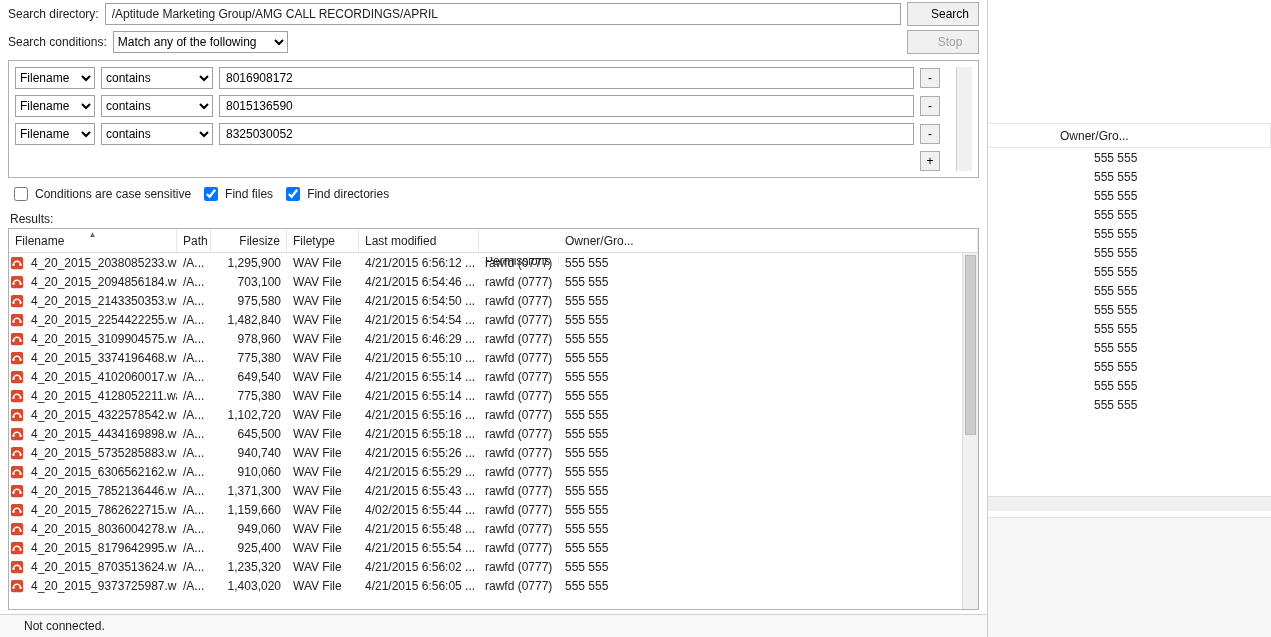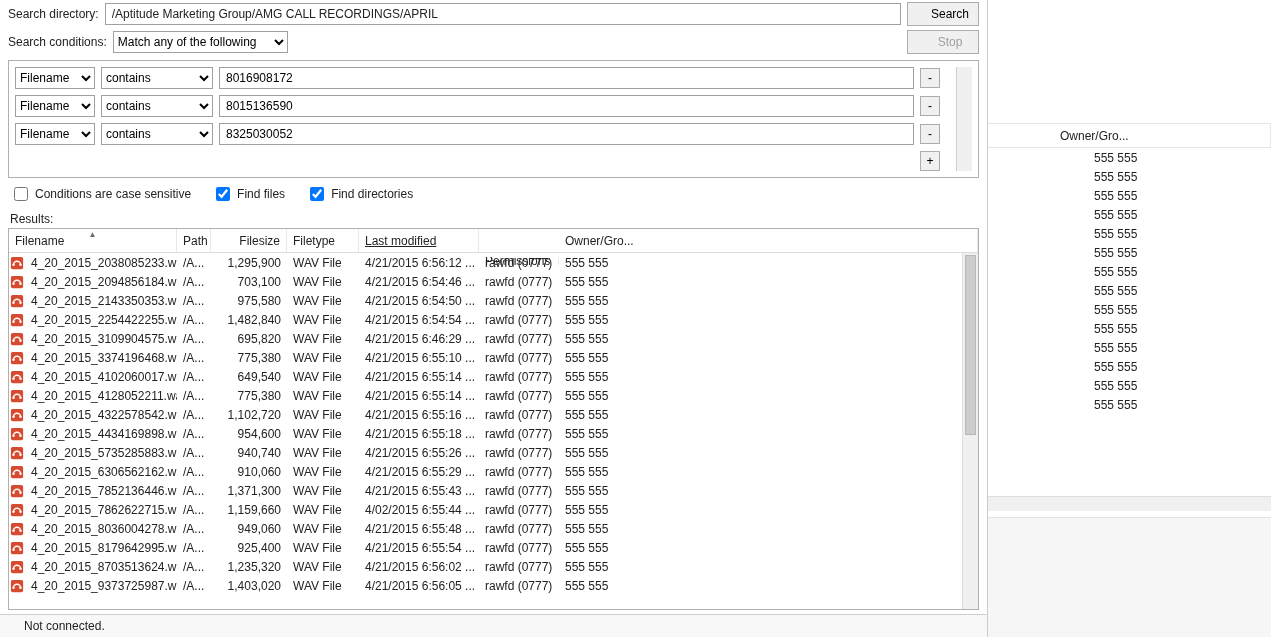--- a/index.html
+++ b/index.html
@@ -42,21 +42,21 @@
     padding:6px 6px 6px 6px;
     display:flex;
     position:relative;
   }
   .conditions-inner { flex:1; display:flex; flex-direction:column; gap:6px; padding-right:16px; }
   .cond-row { display:flex; align-items:center; gap:6px; }
   .cond-value { flex:1; border:1px solid #a0a0a0; height:22px; font:inherit; padding:2px 6px; }
   .cond-scroll { width:16px; background:#f0f0f0; border-left:1px solid #d0d0d0; }
   .add-row { display:flex; justify-content:flex-end; padding-right:0; }
 
-  .flags-row { padding:4px 10px; display:flex; gap:21px; align-items:center; }
+  .flags-row { padding:4px 10px; display:flex; gap:9px; align-items:center; }
   .chk { display:flex; align-items:center; gap:4px; font:inherit; }
   input[type=checkbox]{ width:14px; height:14px; }
 
   .results-label { padding:4px 10px 2px 10px; }
 
   .results-box {
     margin:0 8px 4px 8px;
     border:1px solid #b0b0b0;
     flex:1; min-height:0;
     display:flex; flex-direction:column;
@@ -83,21 +83,21 @@
   .col-path { width:34px; }
   .col-size { width:76px; text-align:right; }
   .col-type { width:72px; }
   .col-mod { width:120px; }
   .col-perm { width:80px; }
   .col-owner { width:72px; }
   .th.col-filename { width:168px; padding-left:6px; }
   .th.col-path { width:34px; }
   .th.col-size { width:76px; justify-content:flex-end; }
   .th.col-type { width:72px; }
-  .th.col-mod { width:120px;text-decoration:underline; }
+  .th.col-mod { width:120px; }
   .th.col-perm { width:80px;margin-top:28px; }
   .th.col-owner { flex:1; }
 
   .vscroll {
     position:absolute; top:0; right:0; bottom:0; width:16px;
     background:#f0f0f0; border-left:1px solid #dedede;
   }
   .vscroll .thumb {
     position:absolute; left:2px; right:2px; top:2px; height:180px;
     background:#cdcdcd; border:1px solid #b8b8b8;
@@ -295,21 +295,21 @@
     <svg viewBox="0 0 16 16">
       <rect x="1" y="1" width="14" height="14" rx="2" fill="#d64a2f"></rect>
       <path d="M4 10 a4 4 0 0 1 8 0" fill="none" stroke="#fff" stroke-width="1.6"></path>
       <circle cx="4" cy="10" r="1.4" fill="#fff"></circle>
       <circle cx="12" cy="10" r="1.4" fill="#fff"></circle>
     </svg>
   </span>
 </div>
               <div class="td col-filename">4_20_2015_3109904575.wav</div>
               <div class="td col-path">/A...</div>
-              <div class="td col-size">695,820</div>
+              <div class="td col-size">978,960</div>
               <div class="td col-type">WAV File</div>
               <div class="td col-mod">4/21/2015 6:46:29 ...</div>
               <div class="td col-perm">rawfd (0777)</div>
               <div class="td col-owner">555 555</div>
             </div>
             <div class="tr">
               <div class="td col-icon">
   <span class="file-icon">
     <svg viewBox="0 0 16 16">
       <rect x="1" y="1" width="14" height="14" rx="2" fill="#d64a2f"></rect>
@@ -390,21 +390,21 @@
     <svg viewBox="0 0 16 16">
       <rect x="1" y="1" width="14" height="14" rx="2" fill="#d64a2f"></rect>
       <path d="M4 10 a4 4 0 0 1 8 0" fill="none" stroke="#fff" stroke-width="1.6"></path>
       <circle cx="4" cy="10" r="1.4" fill="#fff"></circle>
       <circle cx="12" cy="10" r="1.4" fill="#fff"></circle>
     </svg>
   </span>
 </div>
               <div class="td col-filename">4_20_2015_4434169898.wav</div>
               <div class="td col-path">/A...</div>
-              <div class="td col-size">954,600</div>
+              <div class="td col-size">645,500</div>
               <div class="td col-type">WAV File</div>
               <div class="td col-mod">4/21/2015 6:55:18 ...</div>
               <div class="td col-perm">rawfd (0777)</div>
               <div class="td col-owner">555 555</div>
             </div>
             <div class="tr">
               <div class="td col-icon">
   <span class="file-icon">
     <svg viewBox="0 0 16 16">
       <rect x="1" y="1" width="14" height="14" rx="2" fill="#d64a2f"></rect>

